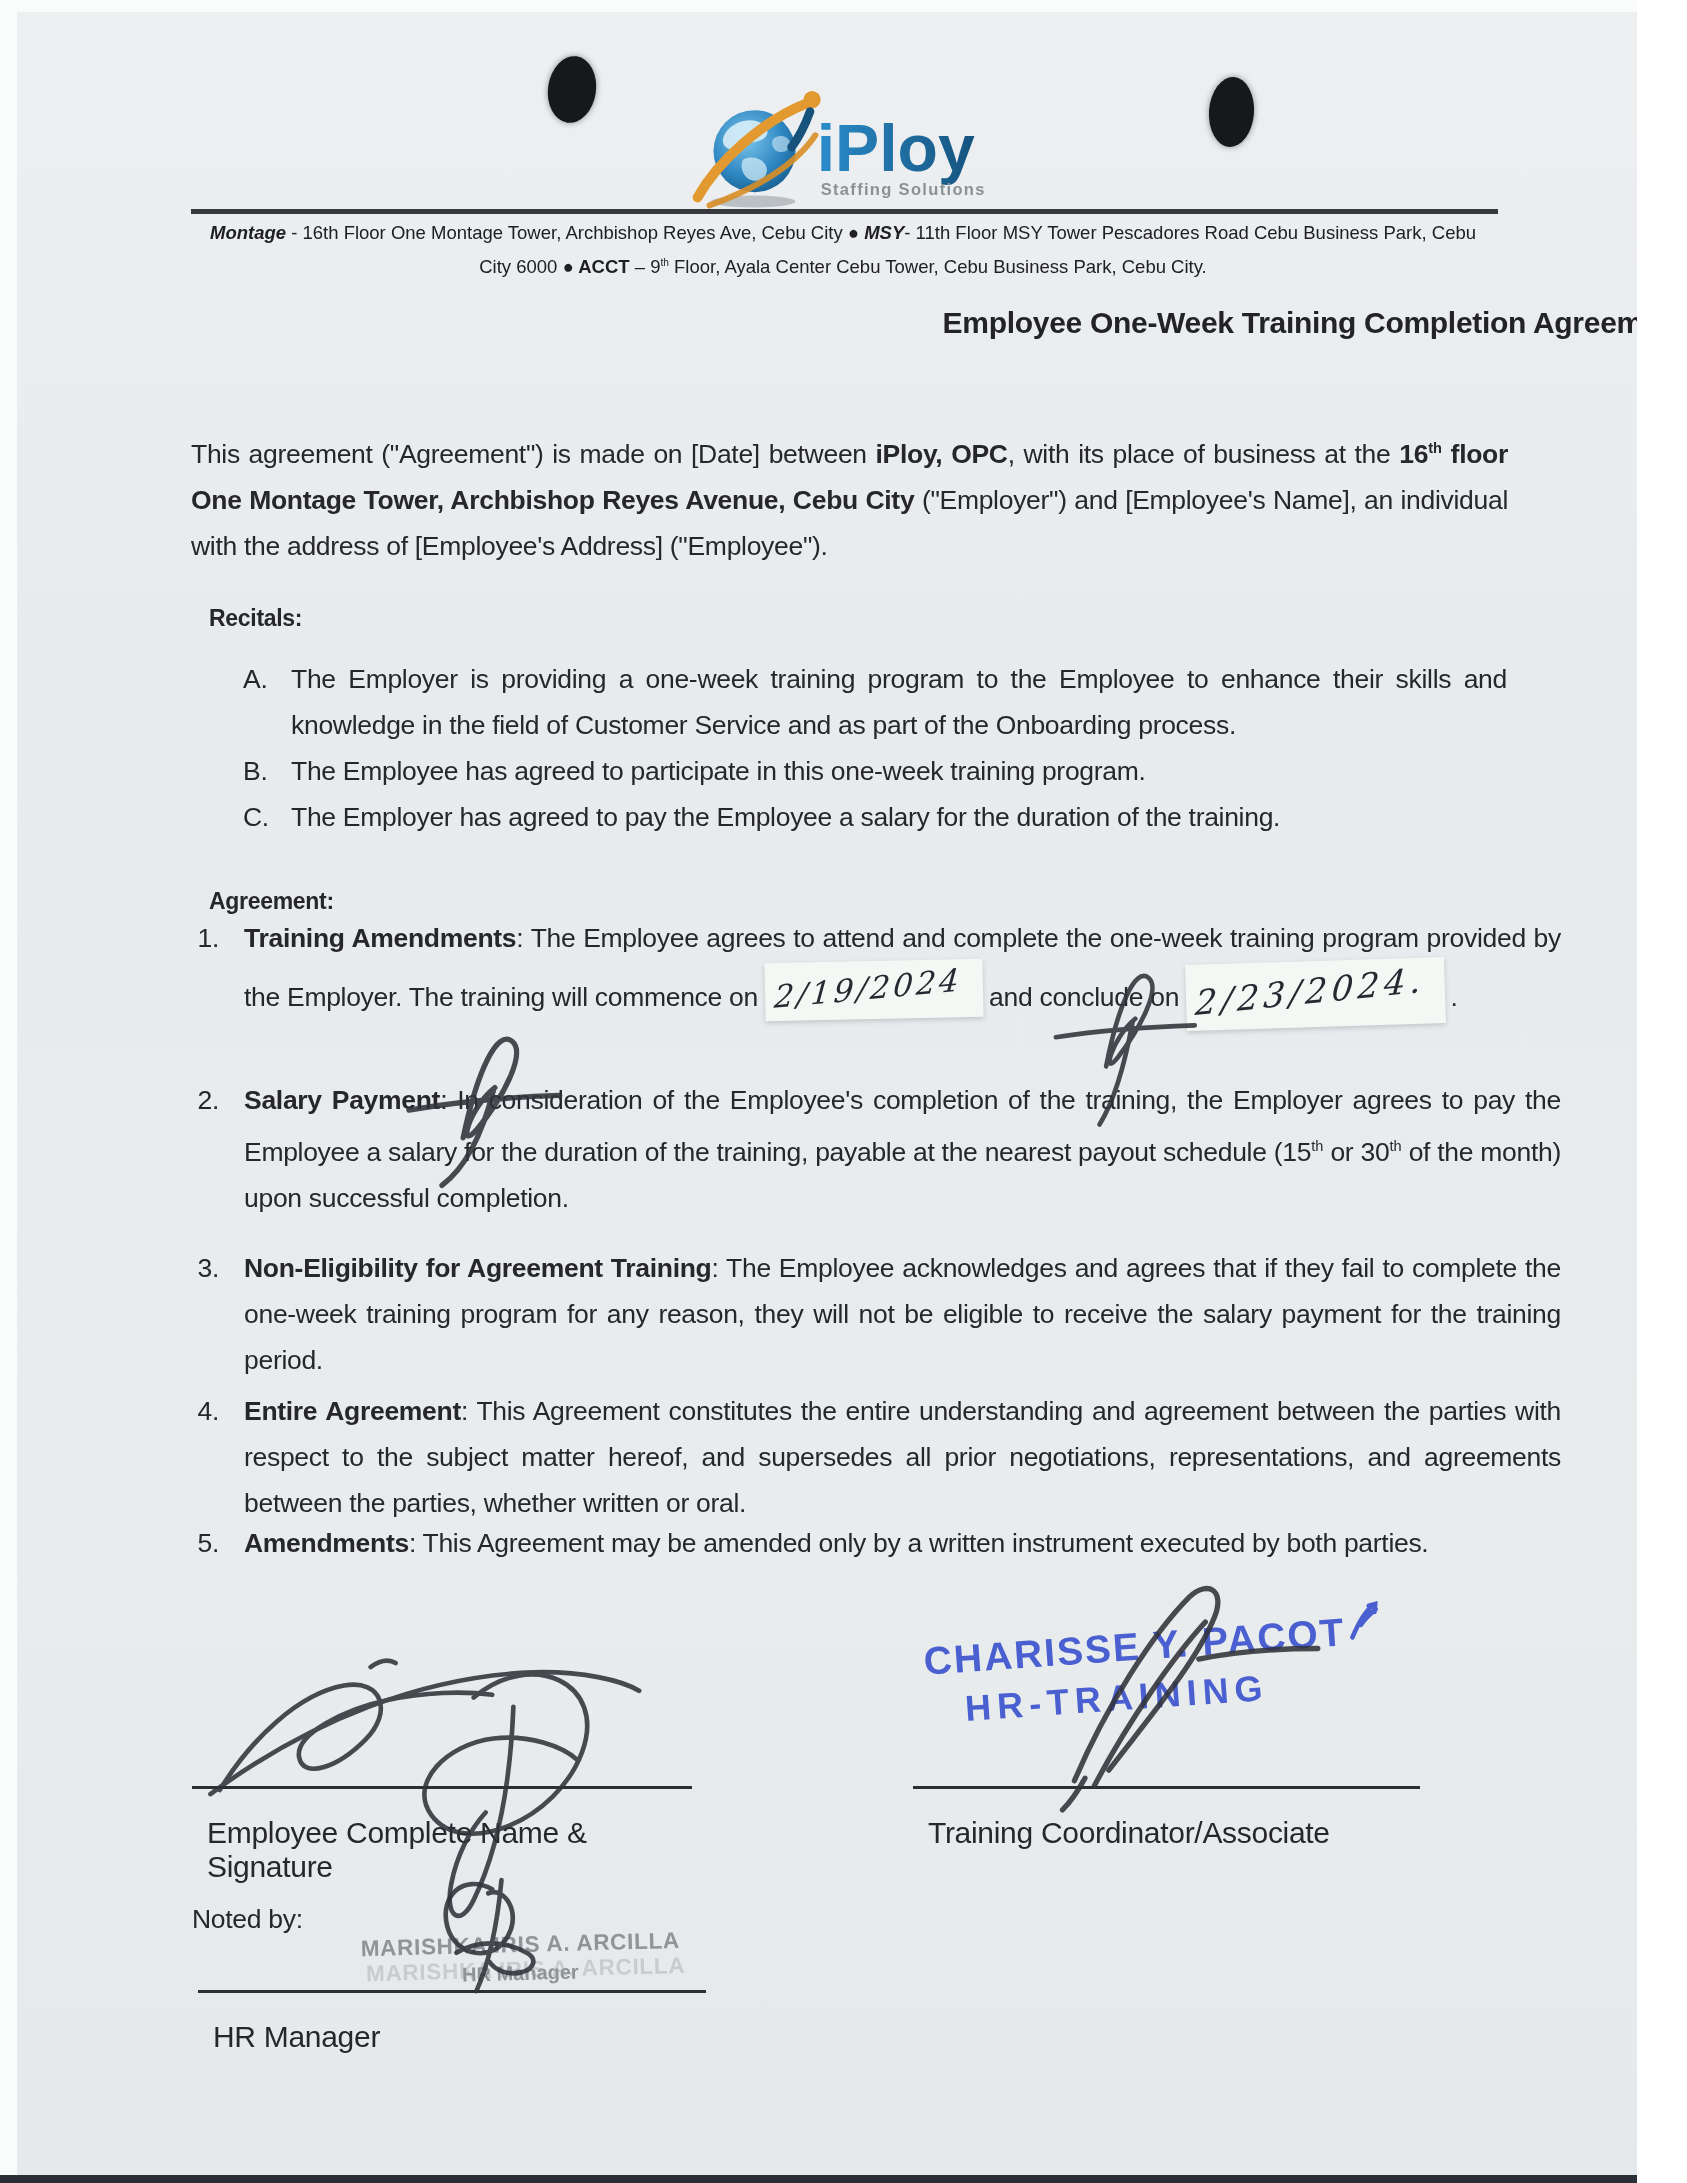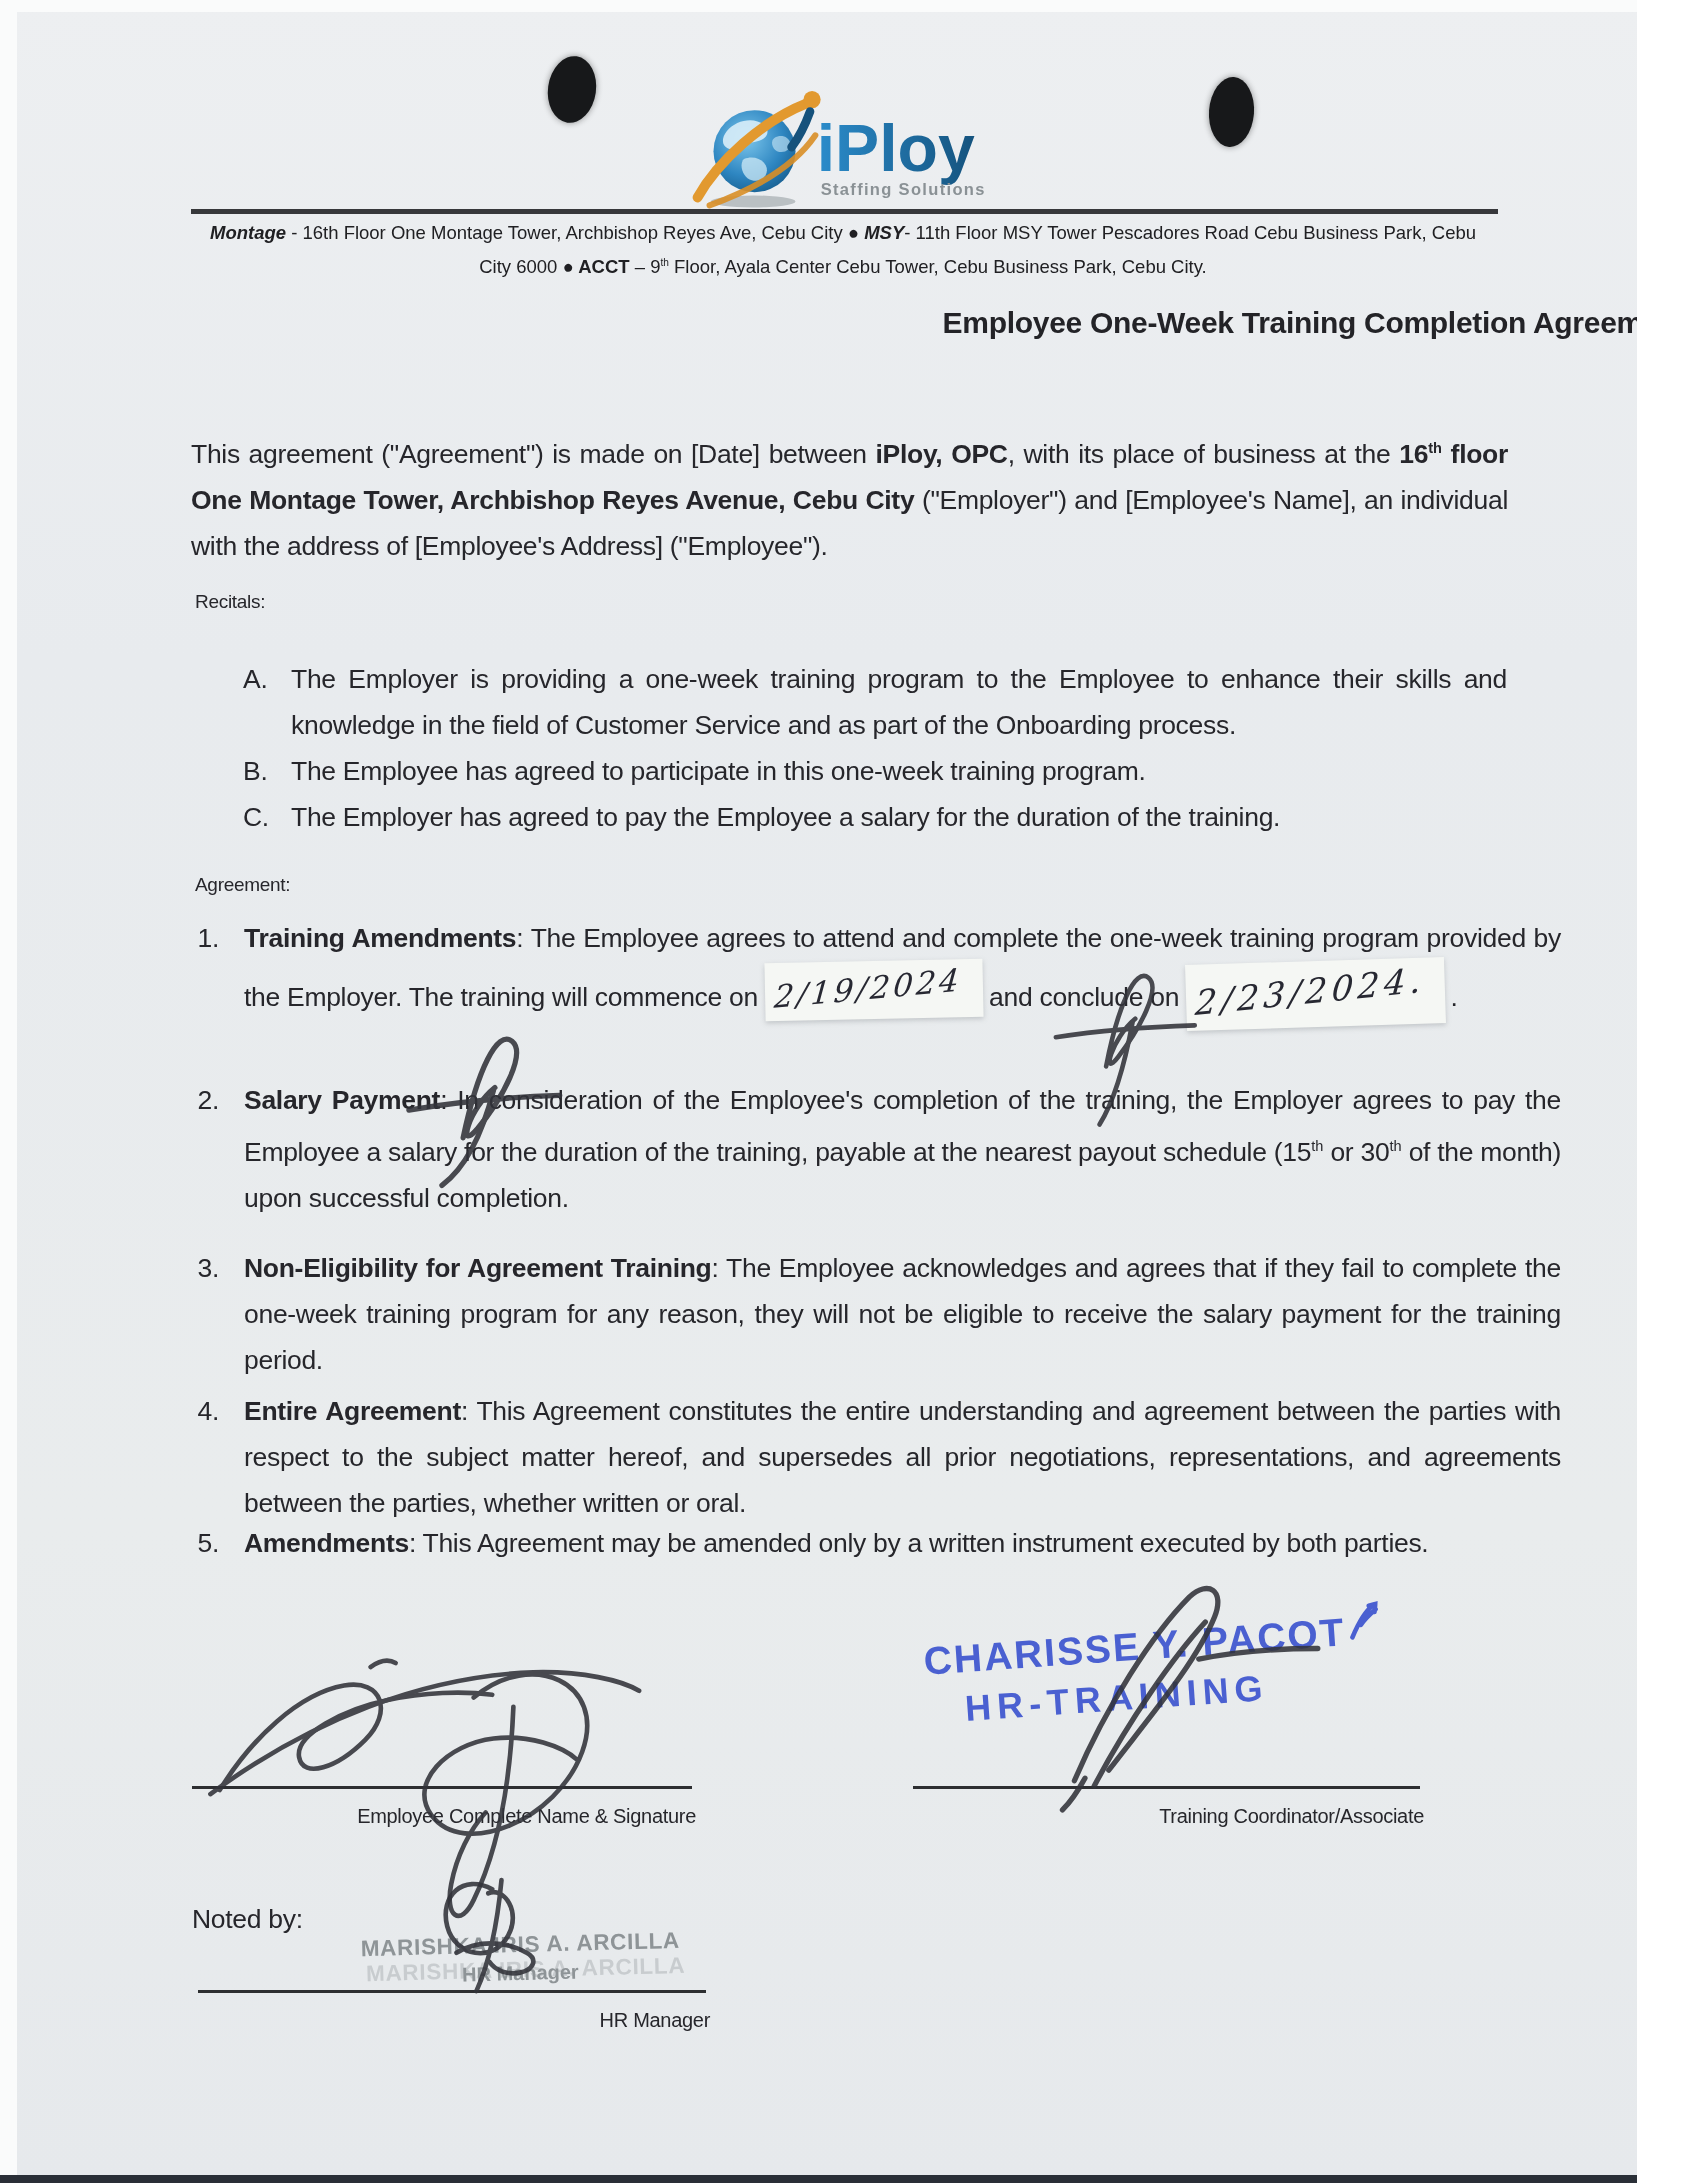--- a/index.html
+++ b/index.html
@@ -12,40 +12,40 @@
   .punch{position:absolute;background:#17181a;border-radius:50%;box-shadow:0 0 6.6px rgba(20,20,20,.45);}
   .punch1{left:548px;top:56px;width:48px;height:67px;transform:rotate(8deg);}
   .punch2{left:1209px;top:77px;width:45px;height:70px;transform:rotate(4deg);}
   .logo{position:absolute;left:675px;top:85px;}
   .rule{position:absolute;left:191px;top:209px;width:1307px;height:5.3px;background:#37383b;}
   .addr{position:absolute;left:208px;top:218px;width:1270px;margin:0;text-align:center;
         font-size:18.5px;line-height:30px;color:#202023;}
   .title{position:absolute;left:0;top:306px;width:1687px;margin:0;text-align:right;
          font-size:30px;font-weight:bold;color:#232327;letter-spacing:-0.3px;}
   .body{position:absolute;margin:0;font-size:26.5px;line-height:46px;letter-spacing:-0.3px;text-align:justify;color:#26262b;}
-  .h{position:absolute;margin:4px;font-size:19px;font-weight:normal;color:#26262b;letter-spacing:-0.3px;}
+  .h{position:absolute;margin:18px;font-size:23px;font-weight:bold;color:#26262b;letter-spacing:-0.3px;}
   .list{position:absolute;}
   .li{position:relative;padding-left:48px;font-size:26.5px;line-height:46px;letter-spacing:-0.3px;text-align:justify;color:#26262b;}
   .li .lbl{position:absolute;left:0;top:0;}
   .item{position:absolute;margin:0;padding-left:53px;font-size:26.5px;line-height:46px;letter-spacing:-0.3px;
         text-align:justify;color:#26262b;}
   .item .num{position:absolute;left:6.6px;top:0;}
   b{font-weight:bold;}
   sup{font-size:55%;vertical-align:super;letter-spacing:0;}
   .patch{display:inline-block;position:relative;background:#f5f7f4;box-shadow:0 2px 5.3px rgba(118,124,130,.35);}
   .patch1{width:218px;height:58px;transform:rotate(-1.2deg);vertical-align:-13.2px;margin:0 6.6px;}
   .patch2{width:259px;height:66px;transform:rotate(-1.8deg);vertical-align:-21px;margin-right:5.3px;}
   .hand{position:absolute;left:9.3px;top:4px;font-family:"DejaVu Serif",serif;font-style:italic;
         font-size:31px;color:#272832;letter-spacing:3.3px;transform:rotate(-4deg) skewX(-10deg);white-space:nowrap;}
   .hand2{font-size:34px;top:6.6px;letter-spacing:4.6px;}
   .sigline{position:absolute;height:0;border-top:3.3px solid #2d2e31;}
   .line-emp{left:192px;top:1786px;width:500px;}
   .line-coord{left:913px;top:1786px;width:507px;}
   .line-hr{left:198px;top:1990px;width:508px;}
-  .siglabel{position:absolute;margin:4px;font-size:20px;text-align:right;letter-spacing:-0.3px;color:#26262b;}
+  .siglabel{position:absolute;margin:15px;font-size:30px;text-align:left;letter-spacing:-0.3px;color:#26262b;}
   .lab-emp{left:192px;top:1801px;width:500px;}
   .lab-coord{left:913px;top:1801px;width:507px;}
   .lab-hr{left:198px;top:2005px;width:508px;}
   .noted{position:absolute;left:192px;top:1904px;margin:0;font-size:26.5px;letter-spacing:-0.3px;color:#26262b;text-align:right;}
   .stamp-blue{position:absolute;left:925px;top:1625px;transform:rotate(-4deg);color:#3d55cf;opacity:.92;font-weight:bold;}
   .stamp-blue .l1{font-size:39px;letter-spacing:2px;white-space:nowrap;}
   .stamp-blue .l2{font-size:36px;letter-spacing:6px;margin:6.6px 0 0 38px;white-space:nowrap;}
   .stamp-mark{position:absolute;right:-34px;top:-6.6px;}
   .stamp-gray{position:absolute;left:361px;top:1932px;transform:rotate(-1.5deg);color:#8e9497;font-weight:bold;text-align:center;width:318px;}
   .stamp-gray .g1{font-size:22.5px;letter-spacing:0.7px;white-space:nowrap;}

